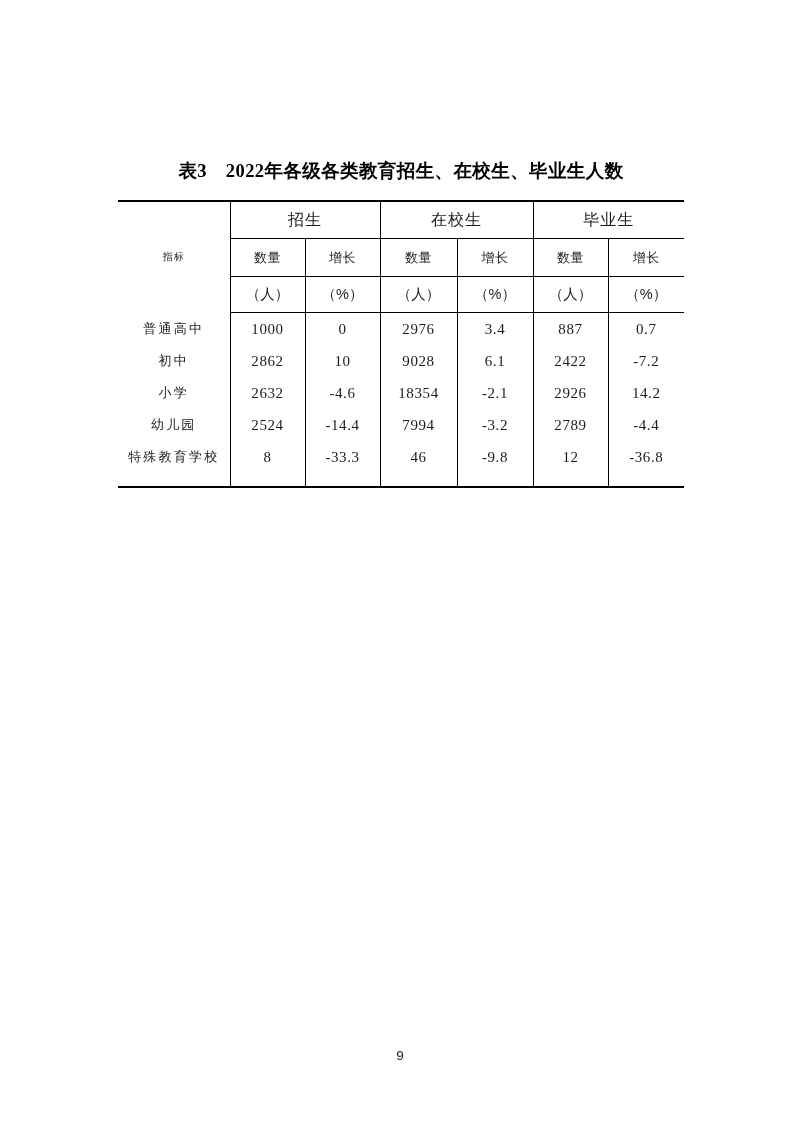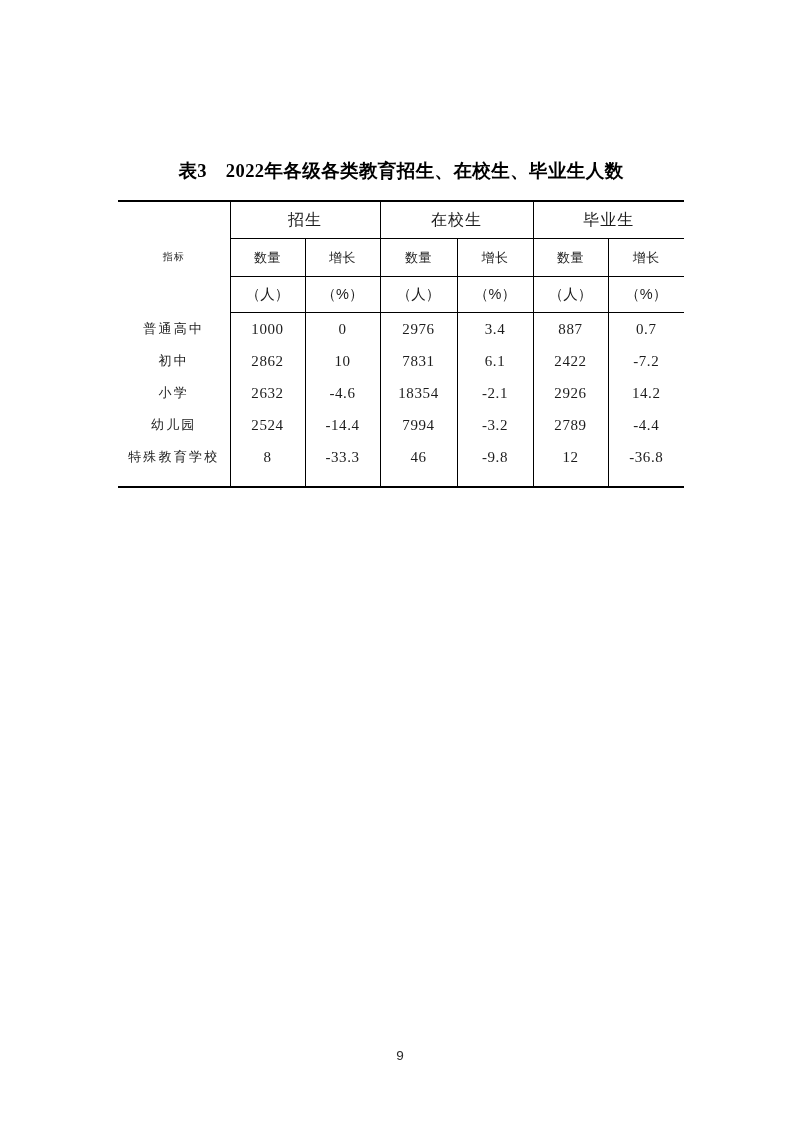--- a/index.html
+++ b/index.html
@@ -195,21 +195,21 @@
           <td class="vl num">0</td>
           <td class="vl num">2976</td>
           <td class="vl num">3.4</td>
           <td class="vl num">887</td>
           <td class="vl num">0.7</td>
         </tr>
         <tr class="data-row">
           <td class="rowlabel">初中</td>
           <td class="vl num">2862</td>
           <td class="vl num">10</td>
-          <td class="vl num">7831</td>
+          <td class="vl num">9028</td>
           <td class="vl num">6.1</td>
           <td class="vl num">2422</td>
           <td class="vl num">-7.2</td>
         </tr>
         <tr class="data-row">
           <td class="rowlabel">小学</td>
           <td class="vl num">2632</td>
           <td class="vl num">-4.6</td>
           <td class="vl num">18354</td>
           <td class="vl num">-2.1</td>

